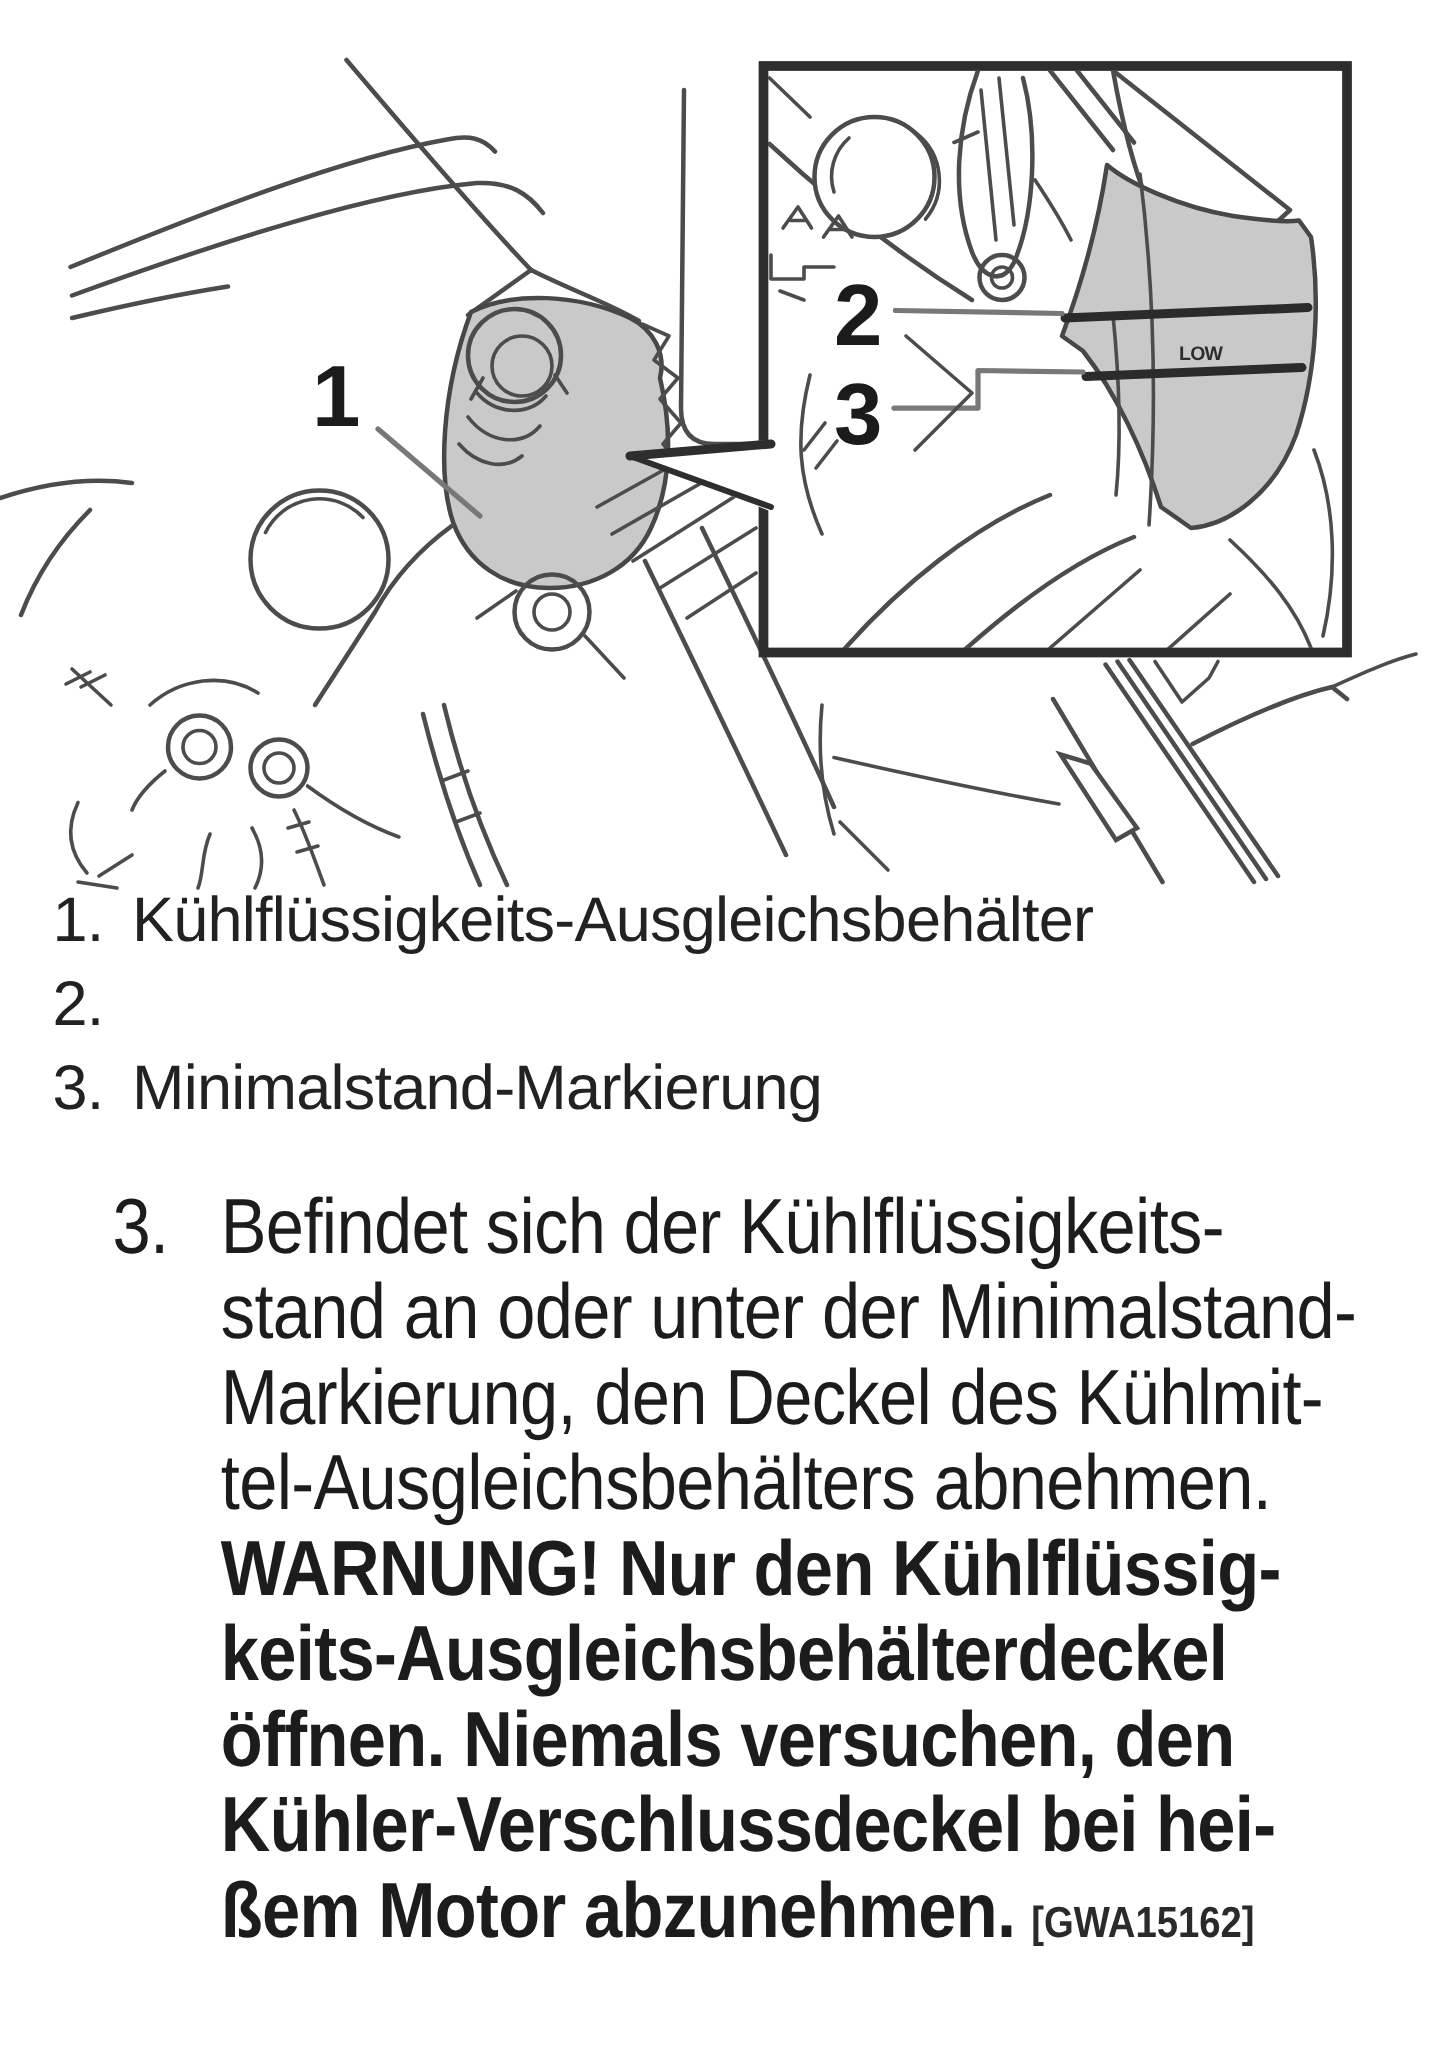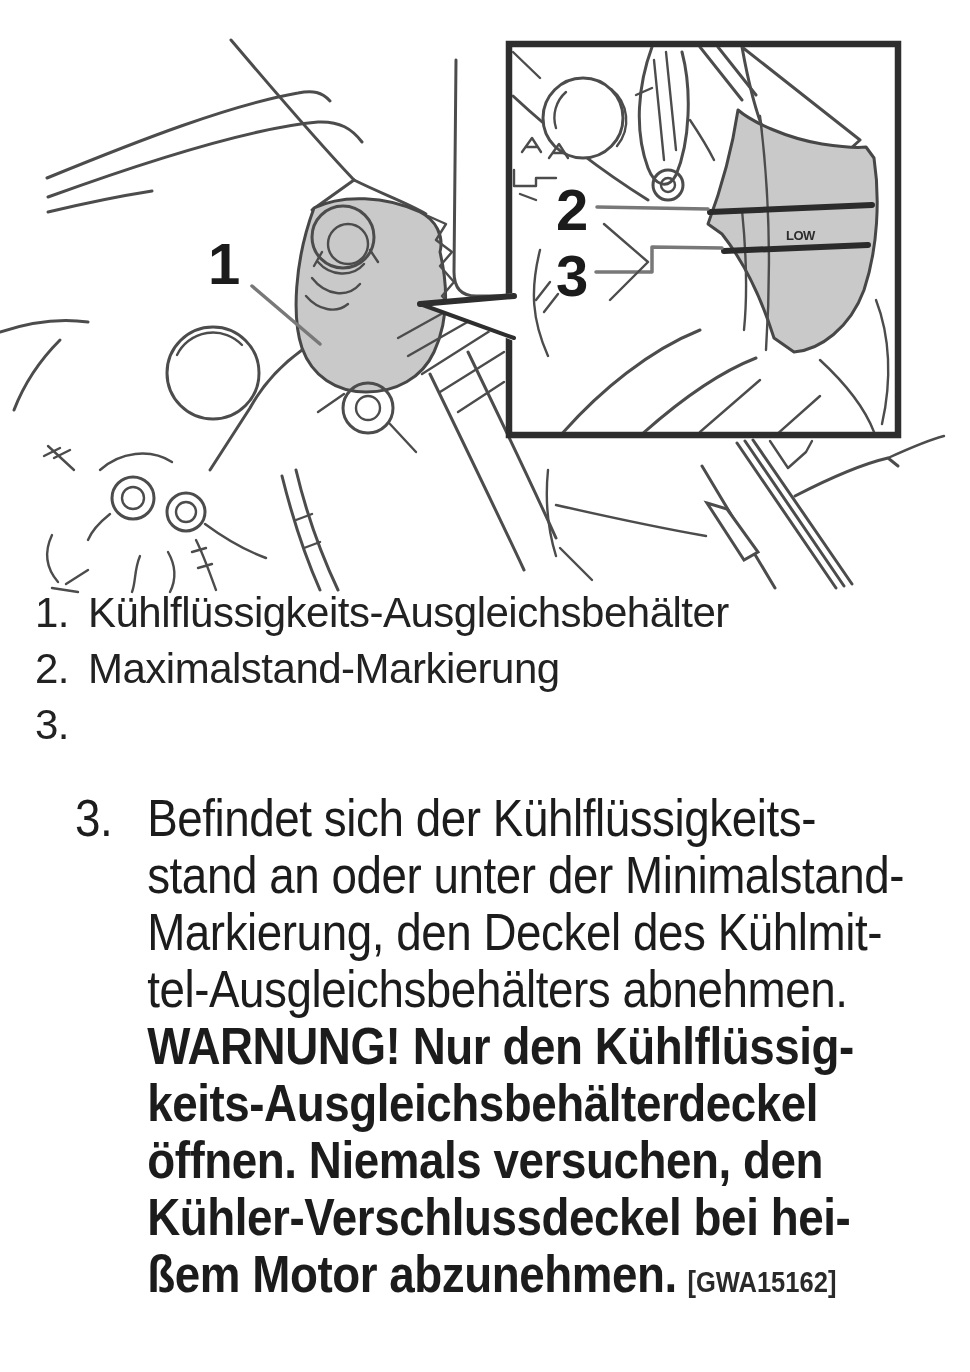--- a/index.html
+++ b/index.html
@@ -169,24 +169,24 @@
   </g>
 </svg>
 
 <div class="legend">
   <div class="legend-row">
     <span class="legend-num">1.</span>
     <span>Kühlflüssigkeits-Ausgleichsbehälter</span>
   </div>
   <div class="legend-row">
     <span class="legend-num">2.</span>
-    <span>Maximalstand-Markierung</span>
   </div>
   <div class="legend-row">
     <span class="legend-num">3.</span>
+    <span>Minimalstand-Markierung</span>
   </div>
 </div>
 
 <div class="instruction">
   <div class="instr-num">3.</div>
   <div class="instr-lines">
     <div class="instr-line">Befindet sich der Kühlflüssigkeits-</div>
     <div class="instr-line">stand an oder unter der Minimalstand-</div>
     <div class="instr-line">Markierung, den Deckel des Kühlmit-</div>
     <div class="instr-line">tel-Ausgleichsbehälters abnehmen.</div>

